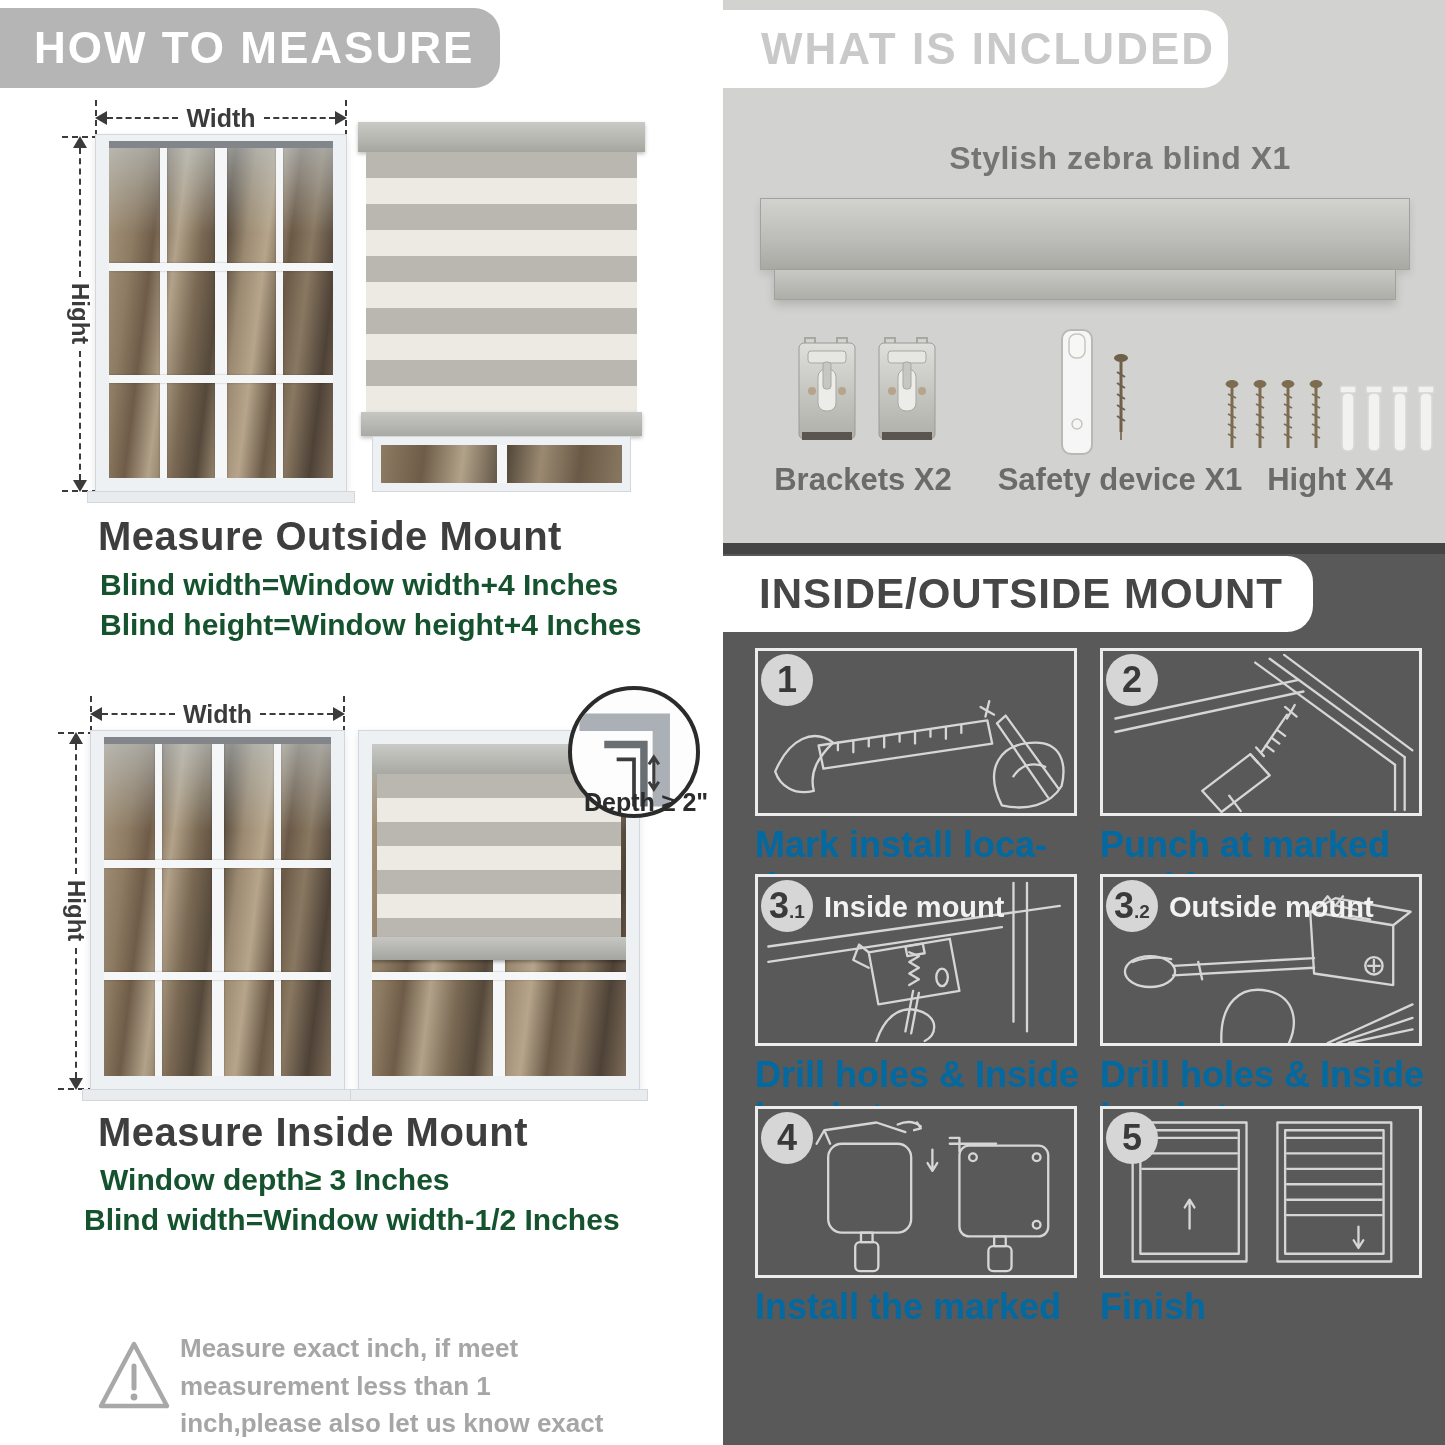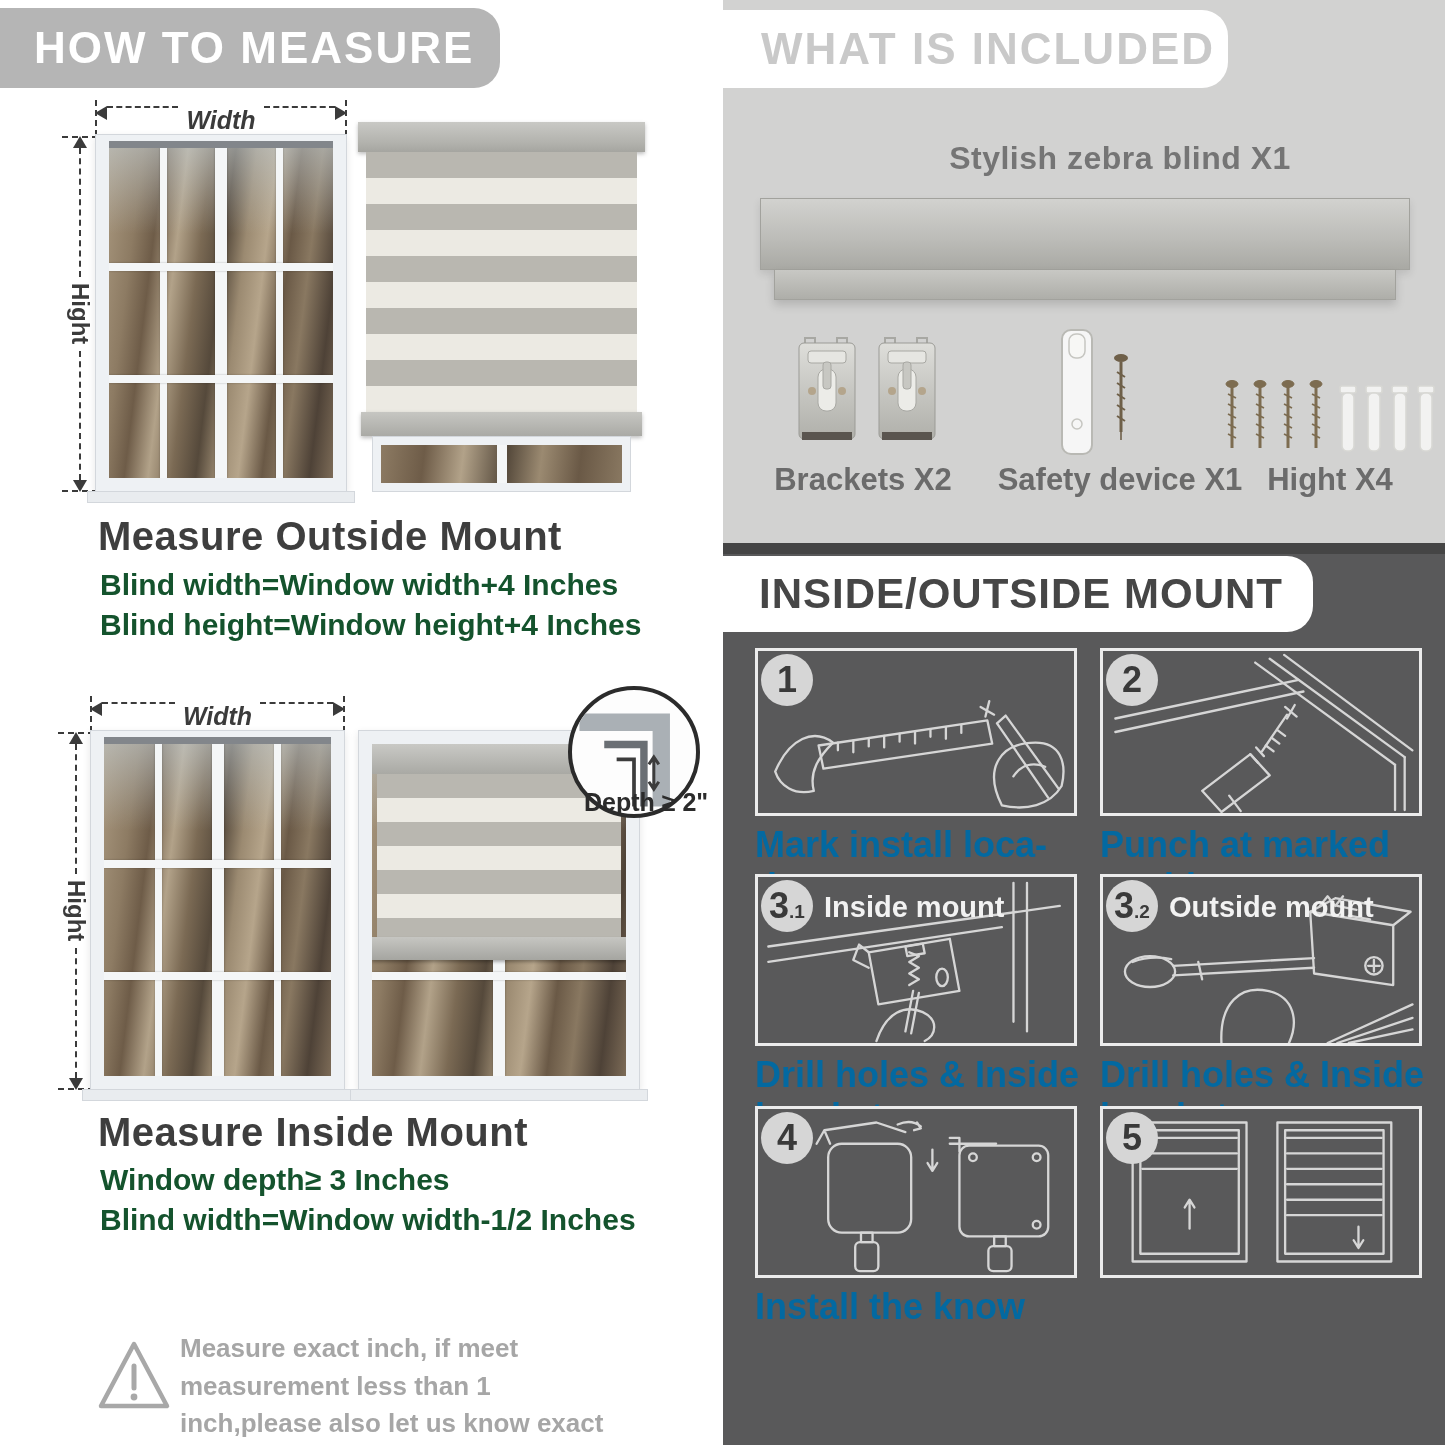--- a/index.html
+++ b/index.html
@@ -67,21 +67,21 @@
   
   .iw-cassette { position:absolute; left:0; right:0; top:0; height:9%;
     background:linear-gradient(180deg,#c9c9c5,#a9a9a4); z-index:3; }
   .iw-fabric { position:absolute; left:2%; right:2%; top:9%; height:49%;
     background:repeating-linear-gradient(180deg,#b9b7b0 0 24px,#eceae3 24px 48px); z-index:3; }
   .iw-brail { position:absolute; left:0; right:0; top:58%; height:7%;
     background:linear-gradient(180deg,#c6c6c2,#a5a5a0);
     box-shadow:0 2px 3px rgba(0,0,0,0.3); z-index:3; }
 
   
-  .warrow { position:absolute; height:24px; display:flex; align-items:flex-start;font-style:italic; }
+  .warrow { position:absolute; height:24px; display:flex; align-items:center; }
   .warrow .endm { position:absolute; top:-6px; bottom:-6px; width:0;
     border-left:2px dashed #3b3b3b; }
   .warrow .endm.l { left:0; } .warrow .endm.r { right:0; }
   .warrow .dash { flex:1; border-top:2px dashed #3b3b3b; height:0; }
   .warrow .lbl { padding:0 8px; font-size:25px; font-weight:bold; color:#3b3b3b; }
   .tri { width:0; height:0; }
   .tri.left  { border-top:7px solid transparent; border-bottom:7px solid transparent; border-right:12px solid #3b3b3b; }
   .tri.right { border-top:7px solid transparent; border-bottom:7px solid transparent; border-left:12px solid #3b3b3b; }
   .tri.up    { border-left:7px solid transparent; border-right:7px solid transparent; border-bottom:12px solid #3b3b3b; }
   .tri.down  { border-left:7px solid transparent; border-right:7px solid transparent; border-top:12px solid #3b3b3b; }
@@ -238,21 +238,21 @@
       <path d="M6,26 H72 V94" fill="none" stroke="#aab0b5" stroke-width="14"></path>
       <path d="M26,44 H58 V94" fill="none" stroke="#6a6f74" stroke-width="6"></path>
       <path d="M36,56 H50 V94" fill="none" stroke="#3c3c3c" stroke-width="3"></path>
       <path d="M66,56 v22 M62,60 l4,-6 l4,6 M62,74 l4,6 l4,-6" fill="none" stroke="#3c3c3c" stroke-width="2.4"></path>
     </svg>
   </div>
   <div class="depth-note" style="left:584px; top:788px;">Depth ≥ 2"</div>
 
   <div class="abs sec-title" style="left:98px; top:1110px;">Measure Inside Mount</div>
   <div class="abs sec-line" style="left:100px; top:1163px;">Window depth≥ 3 Inches</div>
-  <div class="abs sec-line" style="left:100px; top:1203px;text-align:right;">Blind width=Window width-1/2 Inches</div>
+  <div class="abs sec-line" style="left:84px; top:1203px;text-align:right;">Blind width=Window width-1/2 Inches</div>
 
   <svg class="abs" style="left:95px; top:1336px;" width="78" height="80" viewBox="0 0 78 80">
     <path d="M39,8 L72,70 L6,70 Z" fill="none" stroke="#a8a8a8" stroke-width="4.5" stroke-linejoin="round"></path>
     <path d="M39,30 V52" stroke="#a8a8a8" stroke-width="5" stroke-linecap="round"></path>
     <circle cx="39" cy="61" r="3.4" fill="#a8a8a8"></circle>
   </svg>
   <div class="warn-text" style="left:180px; top:1330px; width:450px;">Measure exact inch, if meet measurement less than 1 inch,please also let us know exact measurement, please do not leave it</div>
 
   <div class="abs hdr-included">WHAT IS INCLUDED</div>
   <div class="abs blind-label">Stylish zebra blind X1</div>
@@ -435,32 +435,33 @@
         <circle cx="286" cy="50" r="4"></circle>
         <circle cx="286" cy="120" r="4"></circle>
       <rect x="242" y="132" width="12" height="10"></rect>
       <rect x="236" y="142" width="24" height="26" rx="5"></rect>
     </svg>
     <div class="step-num">
       <span class="big">4</span>
         <span class="sub"></span>
     </div>
   </div>
-  <div class="step-caption" style="left:755px; top:1286px;">Install the know</div>
+  <div class="step-caption" style="left:755px; top:1286px;">Install the marked</div>
 
   <div class="step-box" style="left:1100px; top:1106px;">
     <svg class="art" viewBox="0 0 322 172">
       <rect x="28" y="14" width="118" height="144"></rect>
       <rect x="36" y="22" width="102" height="128"></rect>
       <path d="M38,30 h98 M38,46 h98 M38,62 h98" stroke-width="7"></path>
       <path d="M87,124 V96 M82,102 l5,-8 l5,8"></path>
       <rect x="178" y="14" width="118" height="144"></rect>
       <rect x="186" y="22" width="102" height="128"></rect>
       <path d="M188,30 h98 M188,46 h98 M188,62 h98 M188,78 h98 M188,94 h98 M188,110 h98" stroke-width="7"></path>
       <path d="M262,122 v22 M257,136 l5,8 l5,-8"></path>
     </svg>
     <div class="step-num">
       <span class="big">5</span>
         <span class="sub"></span>
     </div>
   </div>
+  <div class="step-caption" style="left:1100px; top:1286px;">Finish</div>
 
 </div>
 
 </body></html>

